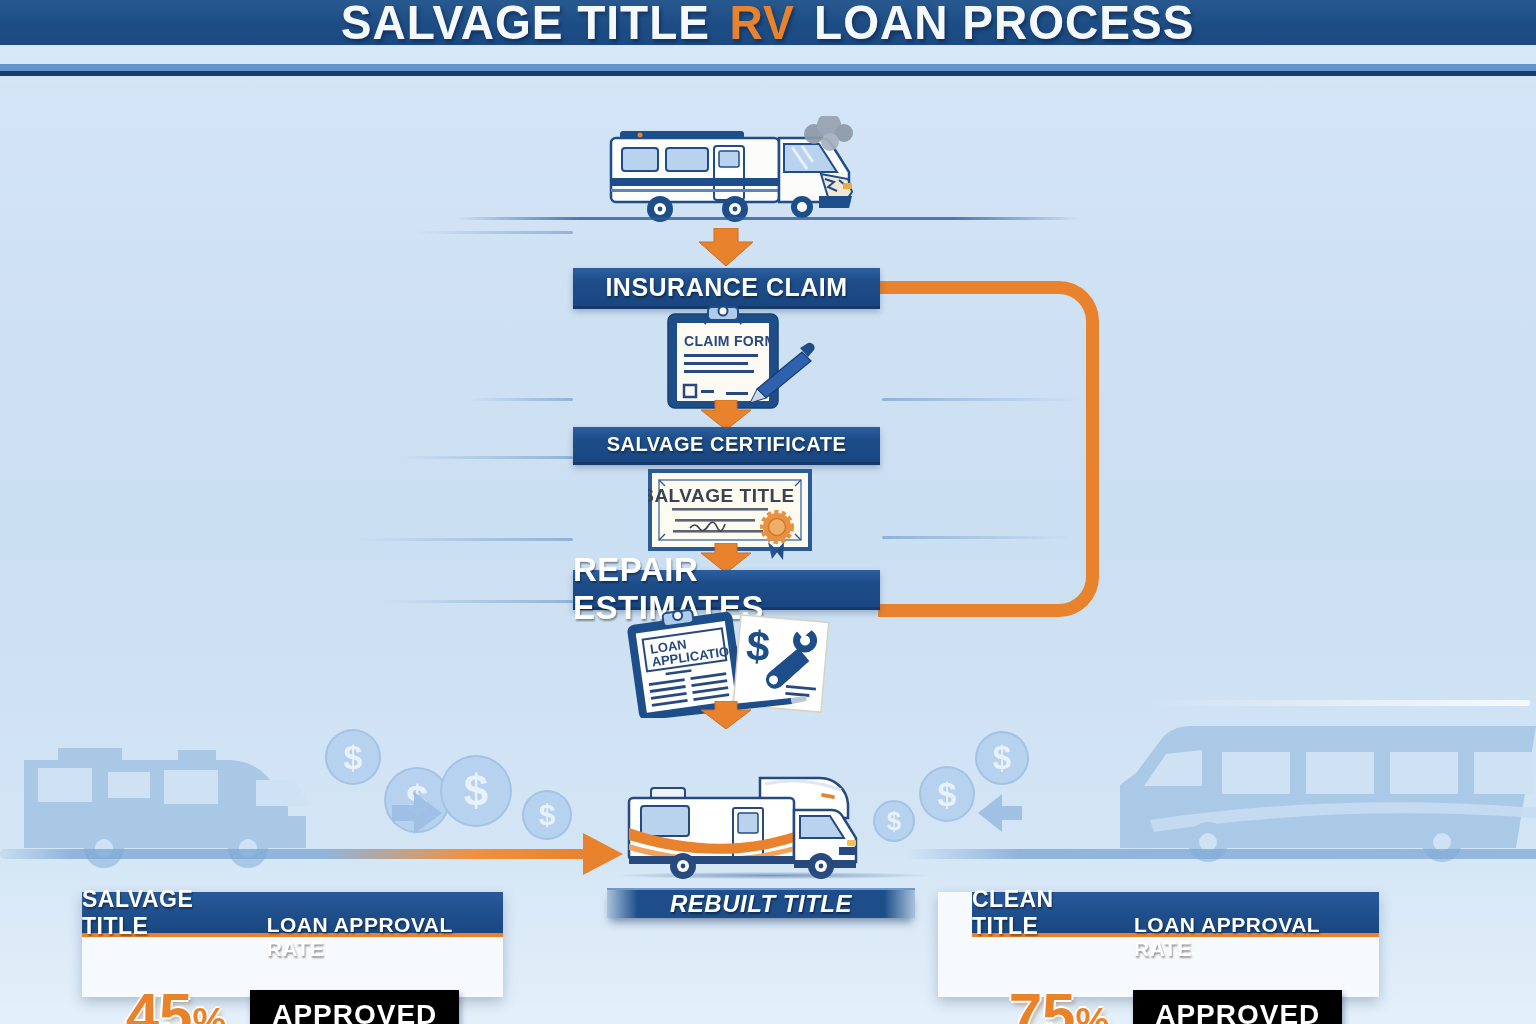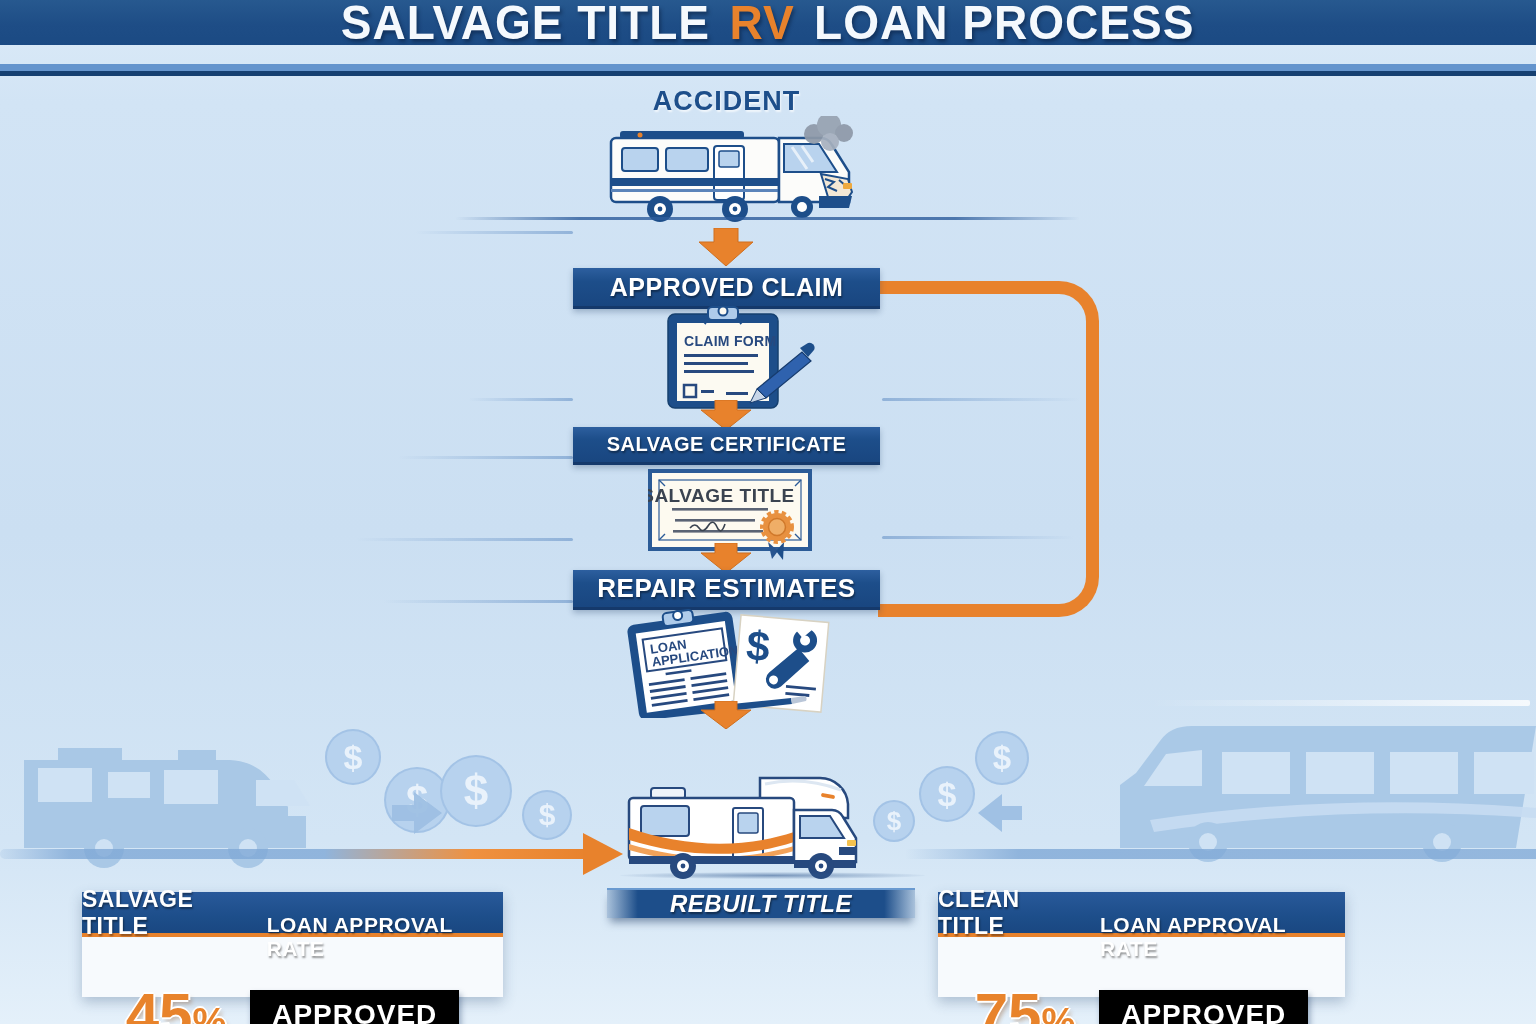--- a/index.html
+++ b/index.html
@@ -55,21 +55,21 @@
     background:radial-gradient(ellipse at center,rgba(45,85,140,.55),rgba(45,85,140,0) 75%);}
 
   
   .coin{position:absolute;border-radius:50%;background:#b7d2ee;border:2px solid rgba(150,185,225,.6);
     color:#e9f2fb;font-weight:bold;display:flex;align-items:center;justify-content:center;box-sizing:border-box;}
 
   
   .stat-box{position:absolute;top:892px;height:105px;background:#f7fafd;
     box-shadow:0 5px 12px rgba(50,80,120,.3);display:flex;flex-direction:column;}
   .stat-box.left{left:82px;width:421px;}
-  .stat-box.right{left:938px;width:407px;}
+  .stat-box.right{left:938px;width:407px;padding-left:34px;}
   .stat-header{height:41px;flex:0 0 41px;background:linear-gradient(180deg,#29599a 0%,#1d4e8a 60%,#1a4781 100%);
     border-bottom:4px solid #e8822c;color:#fff;font-weight:bold;
     display:flex;align-items:center;justify-content:center;gap:10px;
     text-shadow:1px 2px 2px rgba(0,0,0,.4);}
   .stat-header .strong{font-size:23px;letter-spacing:.5px;}
   .stat-header .rest{font-size:21px;letter-spacing:.5px;margin-top:48px;}
   .stat-body{flex:1;display:flex;align-items:center;justify-content:center;gap:24px;margin-top:48px;}
   .percent{color:#e8832b;font-weight:bold;font-size:60px;line-height:1;
     text-shadow:-2px 0 #fff,2px 0 #fff,0 -2px #fff,0 2px #fff,3px 4px 4px rgba(140,75,20,.35);}
   .percent .pct-sign{font-size:38px;}
@@ -155,21 +155,20 @@
       <span>SALVAGE TITLE</span>
       <span class="accent">RV</span>
       <span>LOAN PROCESS</span>
     </div>
   </div>
   <div class="header-stripe1"></div>
   <div class="header-stripe2"></div>
 
   <div class="connector"></div>
 
-  <div class="accident-label">ACCIDENT</div>
 
   <svg class="abs" style="left:608px;top:116px" width="248" height="112" viewBox="0 0 248 112">
     <g>
       <rect x="3" y="22" width="168" height="64" rx="5" fill="#fcfcfa" stroke="#1d4e8a" stroke-width="2.5"></rect>
       <rect x="12" y="15" width="124" height="8" rx="3" fill="#1d4e8a"></rect>
       <circle cx="32" cy="19" r="2.5" fill="#e8822c"></circle>
       <rect x="14" y="32" width="36" height="23" rx="3" fill="#b9d3ee" stroke="#1d4e8a" stroke-width="2"></rect>
       <rect x="58" y="32" width="42" height="23" rx="3" fill="#b9d3ee" stroke="#1d4e8a" stroke-width="2"></rect>
       <rect x="106" y="30" width="30" height="54" rx="3" fill="#ffffff" stroke="#1d4e8a" stroke-width="2"></rect>
       <rect x="111" y="35" width="20" height="16" rx="2" fill="#b9d3ee" stroke="#1d4e8a" stroke-width="1.5"></rect>
@@ -202,21 +201,21 @@
       <circle cx="222" cy="26" r="9" fill="#a7b1bf"></circle>
     </g>
   </svg>
   <div class="ground-accident"></div>
 
   <svg class="abs" style="left:699px;top:228px" width="54" height="38" viewBox="0 0 54 38">
     <polygon points="15,0 39,0 39,14 54,14 27,38 0,14 15,14" fill="#e8822c" stroke="#cf6f1e" stroke-width="1"></polygon>
   </svg>
 
   <div class="step-banner" style="top:268px;height:38px;font-size:25px">
-    <span>APPROVED CLAIM</span>
+    <span>INSURANCE CLAIM</span>
   </div>
 
   <svg class="abs" style="left:660px;top:306px" width="155" height="106" viewBox="0 0 155 106">
     <rect x="8" y="8" width="110" height="94" rx="7" fill="#1d4e8a" stroke="#16406f" stroke-width="1.5"></rect>
     <rect x="17" y="17" width="92" height="78" fill="#fcfaf2"></rect>
     <path d="M46,10 q-6,4 0,8 M80,10 q6,4 0,8" stroke="#1d4e8a" stroke-width="2" fill="none"></path>
     <rect x="48" y="1" width="30" height="13" rx="4" fill="#aecbea" stroke="#1d4e8a" stroke-width="2"></rect>
     <circle cx="63" cy="5" r="4.5" fill="#fcfaf2" stroke="#1d4e8a" stroke-width="2"></circle>
     <text x="24" y="40" font-size="14" font-weight="bold" fill="#27497f" letter-spacing=".3">CLAIM FORM</text>
     <rect x="24" y="48" width="74" height="3" fill="#27497f"></rect>
@@ -254,21 +253,21 @@
       <path d="M136,74 l-1,18 -7,-9 Z" fill="#1d4e8a"></path>
       <circle cx="129" cy="59" r="14" fill="#e89140" stroke="#e89140" stroke-width="6" stroke-dasharray="4 3"></circle>
       <circle cx="129" cy="59" r="8.5" fill="#efae67" stroke="#d0782a" stroke-width="1.5"></circle>
     </g>
   </svg>
 
   <svg class="abs" style="left:701px;top:543px" width="50" height="30" viewBox="0 0 50 30">
     <polygon points="14,0 36,0 36,10 50,10 25,30 0,10 14,10" fill="#e8822c" stroke="#cf6f1e" stroke-width="1"></polygon>
   </svg>
 
-  <div class="step-banner" style="top:570px;height:37px;font-size:26px">
+  <div class="step-banner" style="top:570px;height:37px;font-size:33px">
     <span>REPAIR ESTIMATES</span>
   </div>
 
   <svg class="abs" style="left:625px;top:608px" width="215" height="110" viewBox="0 0 215 110">
     <g transform="rotate(-8 60 60)">
       <rect x="8" y="10" width="106" height="96" rx="7" fill="#1d4e8a"></rect>
       <rect x="16" y="19" width="90" height="80" fill="#ffffff"></rect>
       <rect x="45" y="3" width="30" height="13" rx="4" fill="#aecbea" stroke="#1d4e8a" stroke-width="2"></rect>
       <circle cx="60" cy="7" r="4.5" fill="#ffffff" stroke="#1d4e8a" stroke-width="2"></circle>
       <rect x="22" y="26" width="80" height="32" fill="none" stroke="#27497f" stroke-width="2"></rect>

